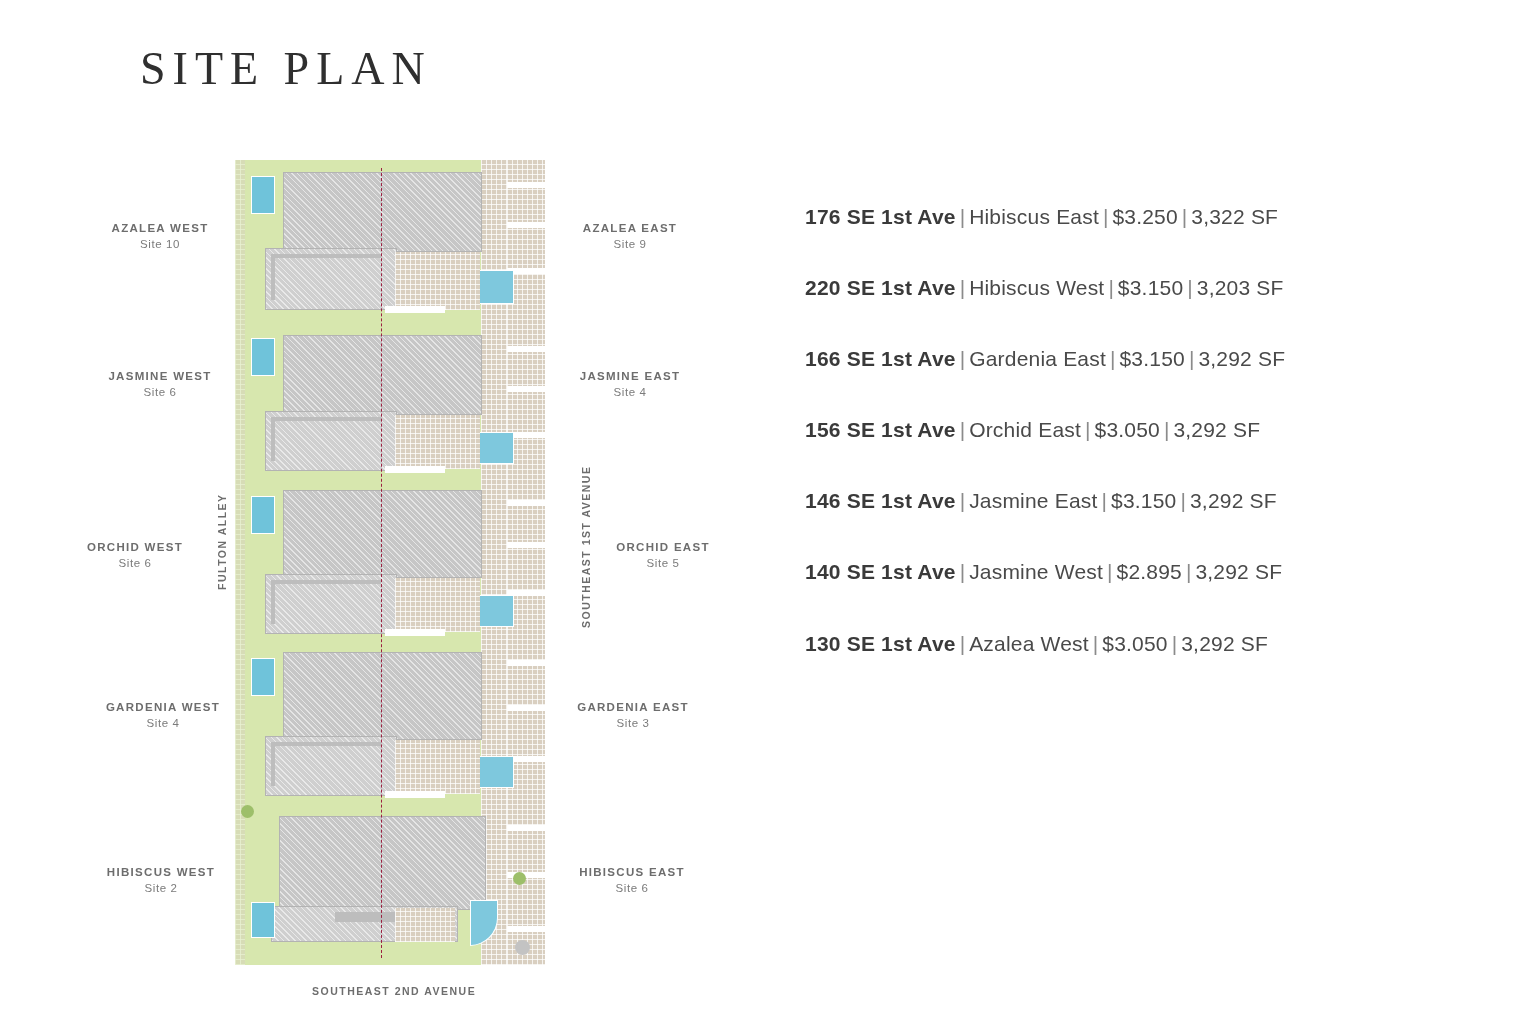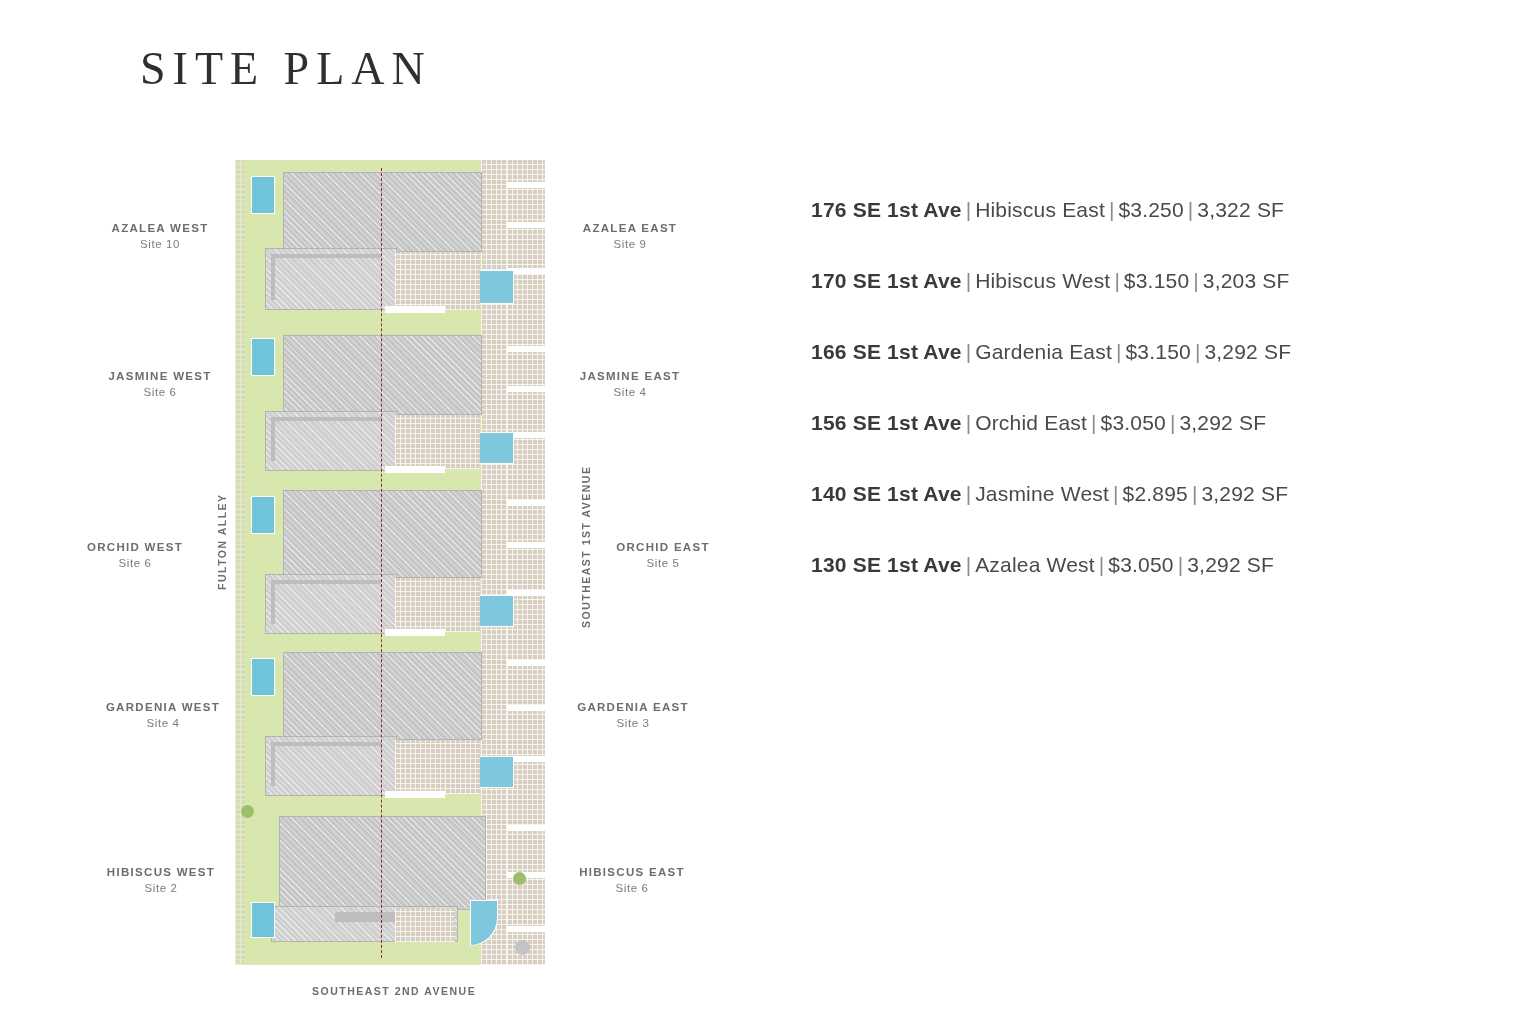--- a/index.html
+++ b/index.html
@@ -140,23 +140,22 @@
   }
   .vert {
     transform-origin: 0 0;
     transform: rotate(-90deg);
   }
 
   
   .listings {
     position: absolute;
     left: 805px;
-    top: 198px;
+    top: 205px;
     width: 640px;
-    margin-left: 6px;
   }
   .listing {
     font-size: 21px;
     line-height: 1.1;
     margin-bottom: 48px;
     color: #4a4a4a;
     white-space: nowrap;
   }
   .listing .addr {
     font-weight: bold;
@@ -302,33 +301,36 @@
 <div class="street-label vert" style="left:580px;top:628px;">SOUTHEAST 1ST AVENUE</div>
 <div class="street-label" style="left:312px;top:985px;">SOUTHEAST 2ND AVENUE</div>
 
 <div class="listings">
 
   <div class="listing">
     <span class="addr">176 SE 1st Ave</span><span class="sep">|</span><span class="rest">Hibiscus East</span><span class="sep">|</span><span class="rest">$3.250</span><span class="sep">|</span><span class="rest">3,322 SF</span>
   </div>
 
   <div class="listing">
-    <span class="addr">170 SE 1st Ave</span><span class="sep">|</span><span class="rest">Hibiscus West</span><span class="sep">|</span><span class="rest">$3.150</span><span class="sep">|</span><span class="rest">3,203 SF</span>
+    <span class="addr">220 SE 1st Ave</span><span class="sep">|</span><span class="rest">Hibiscus West</span><span class="sep">|</span><span class="rest">$3.150</span><span class="sep">|</span><span class="rest">3,203 SF</span>
   </div>
 
   <div class="listing">
     <span class="addr">166 SE 1st Ave</span><span class="sep">|</span><span class="rest">Gardenia East</span><span class="sep">|</span><span class="rest">$3.150</span><span class="sep">|</span><span class="rest">3,292 SF</span>
   </div>
 
 
   <div class="listing">
     <span class="addr">156 SE 1st Ave</span><span class="sep">|</span><span class="rest">Orchid East</span><span class="sep">|</span><span class="rest">$3.050</span><span class="sep">|</span><span class="rest">3,292 SF</span>
   </div>
 
 
+  <div class="listing">
+    <span class="addr">146 SE 1st Ave</span><span class="sep">|</span><span class="rest">Jasmine East</span><span class="sep">|</span><span class="rest">$3.150</span><span class="sep">|</span><span class="rest">3,292 SF</span>
+  </div>
 
   <div class="listing">
     <span class="addr">140 SE 1st Ave</span><span class="sep">|</span><span class="rest">Jasmine West</span><span class="sep">|</span><span class="rest">$2.895</span><span class="sep">|</span><span class="rest">3,292 SF</span>
   </div>
 
 
   <div class="listing">
     <span class="addr">130 SE 1st Ave</span><span class="sep">|</span><span class="rest">Azalea West</span><span class="sep">|</span><span class="rest">$3.050</span><span class="sep">|</span><span class="rest">3,292 SF</span>
   </div>
 

